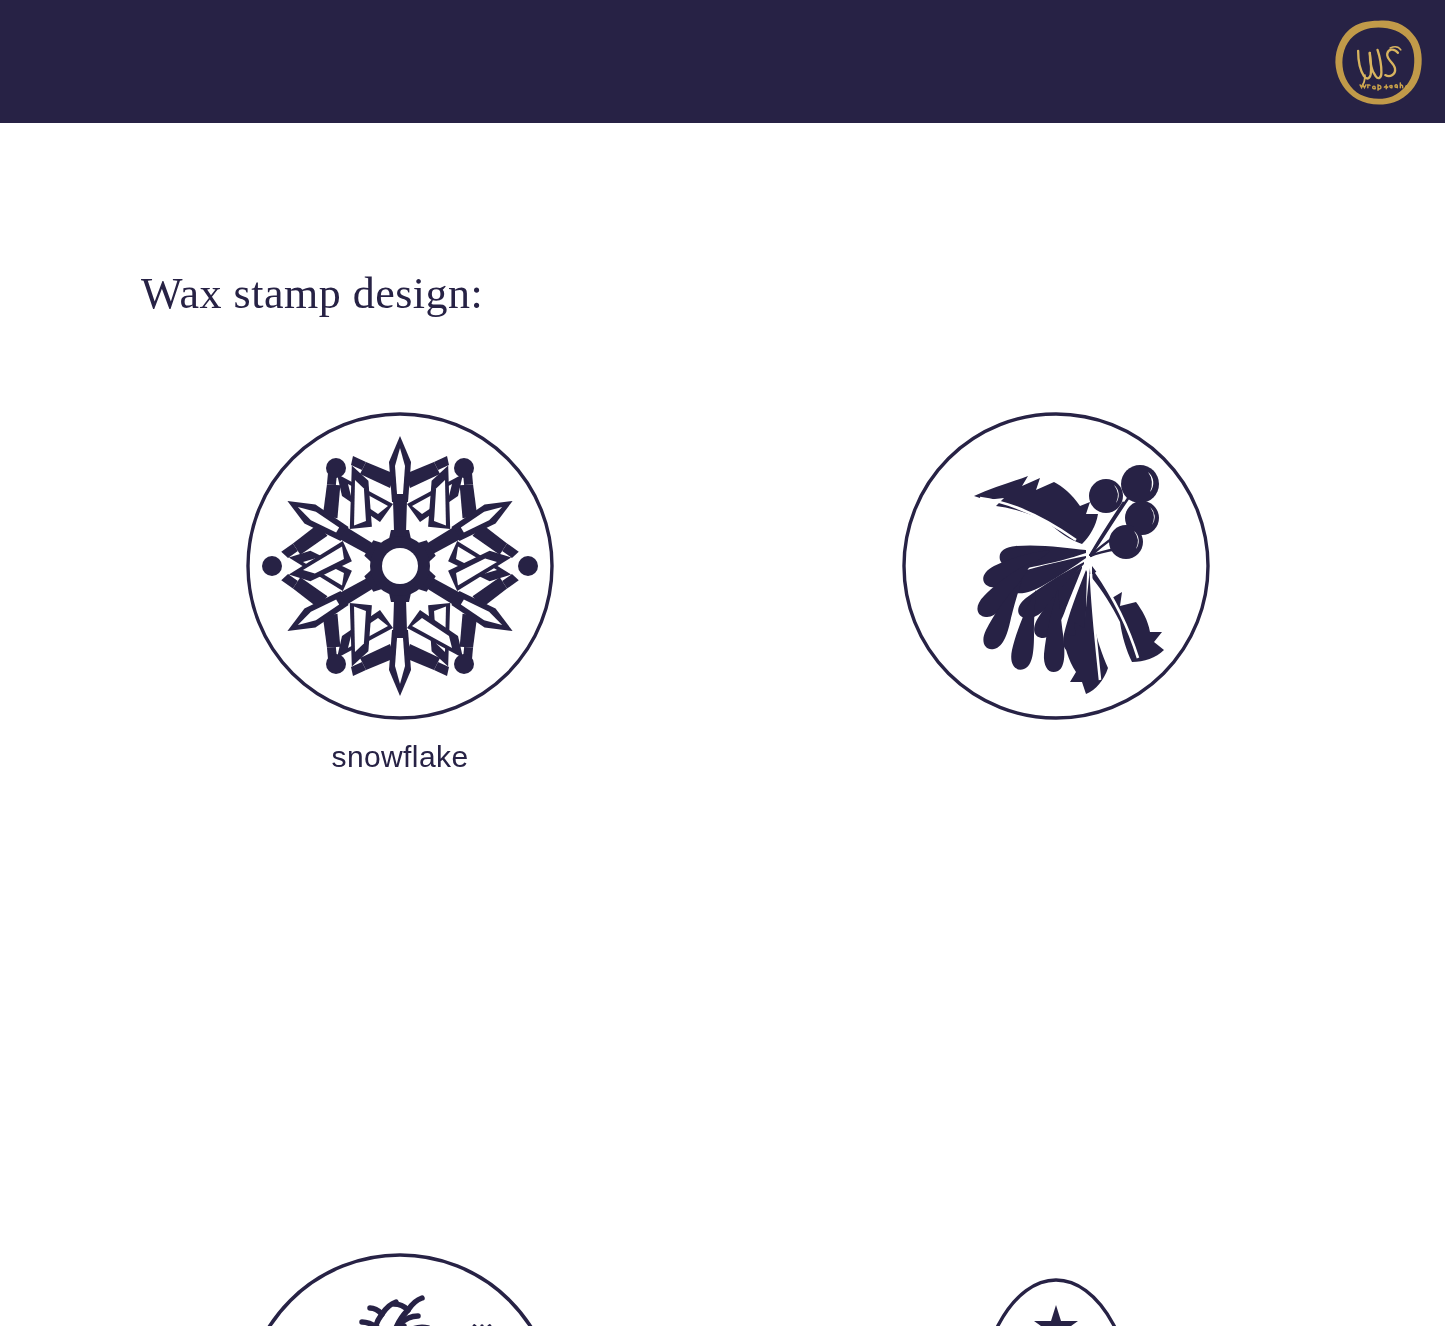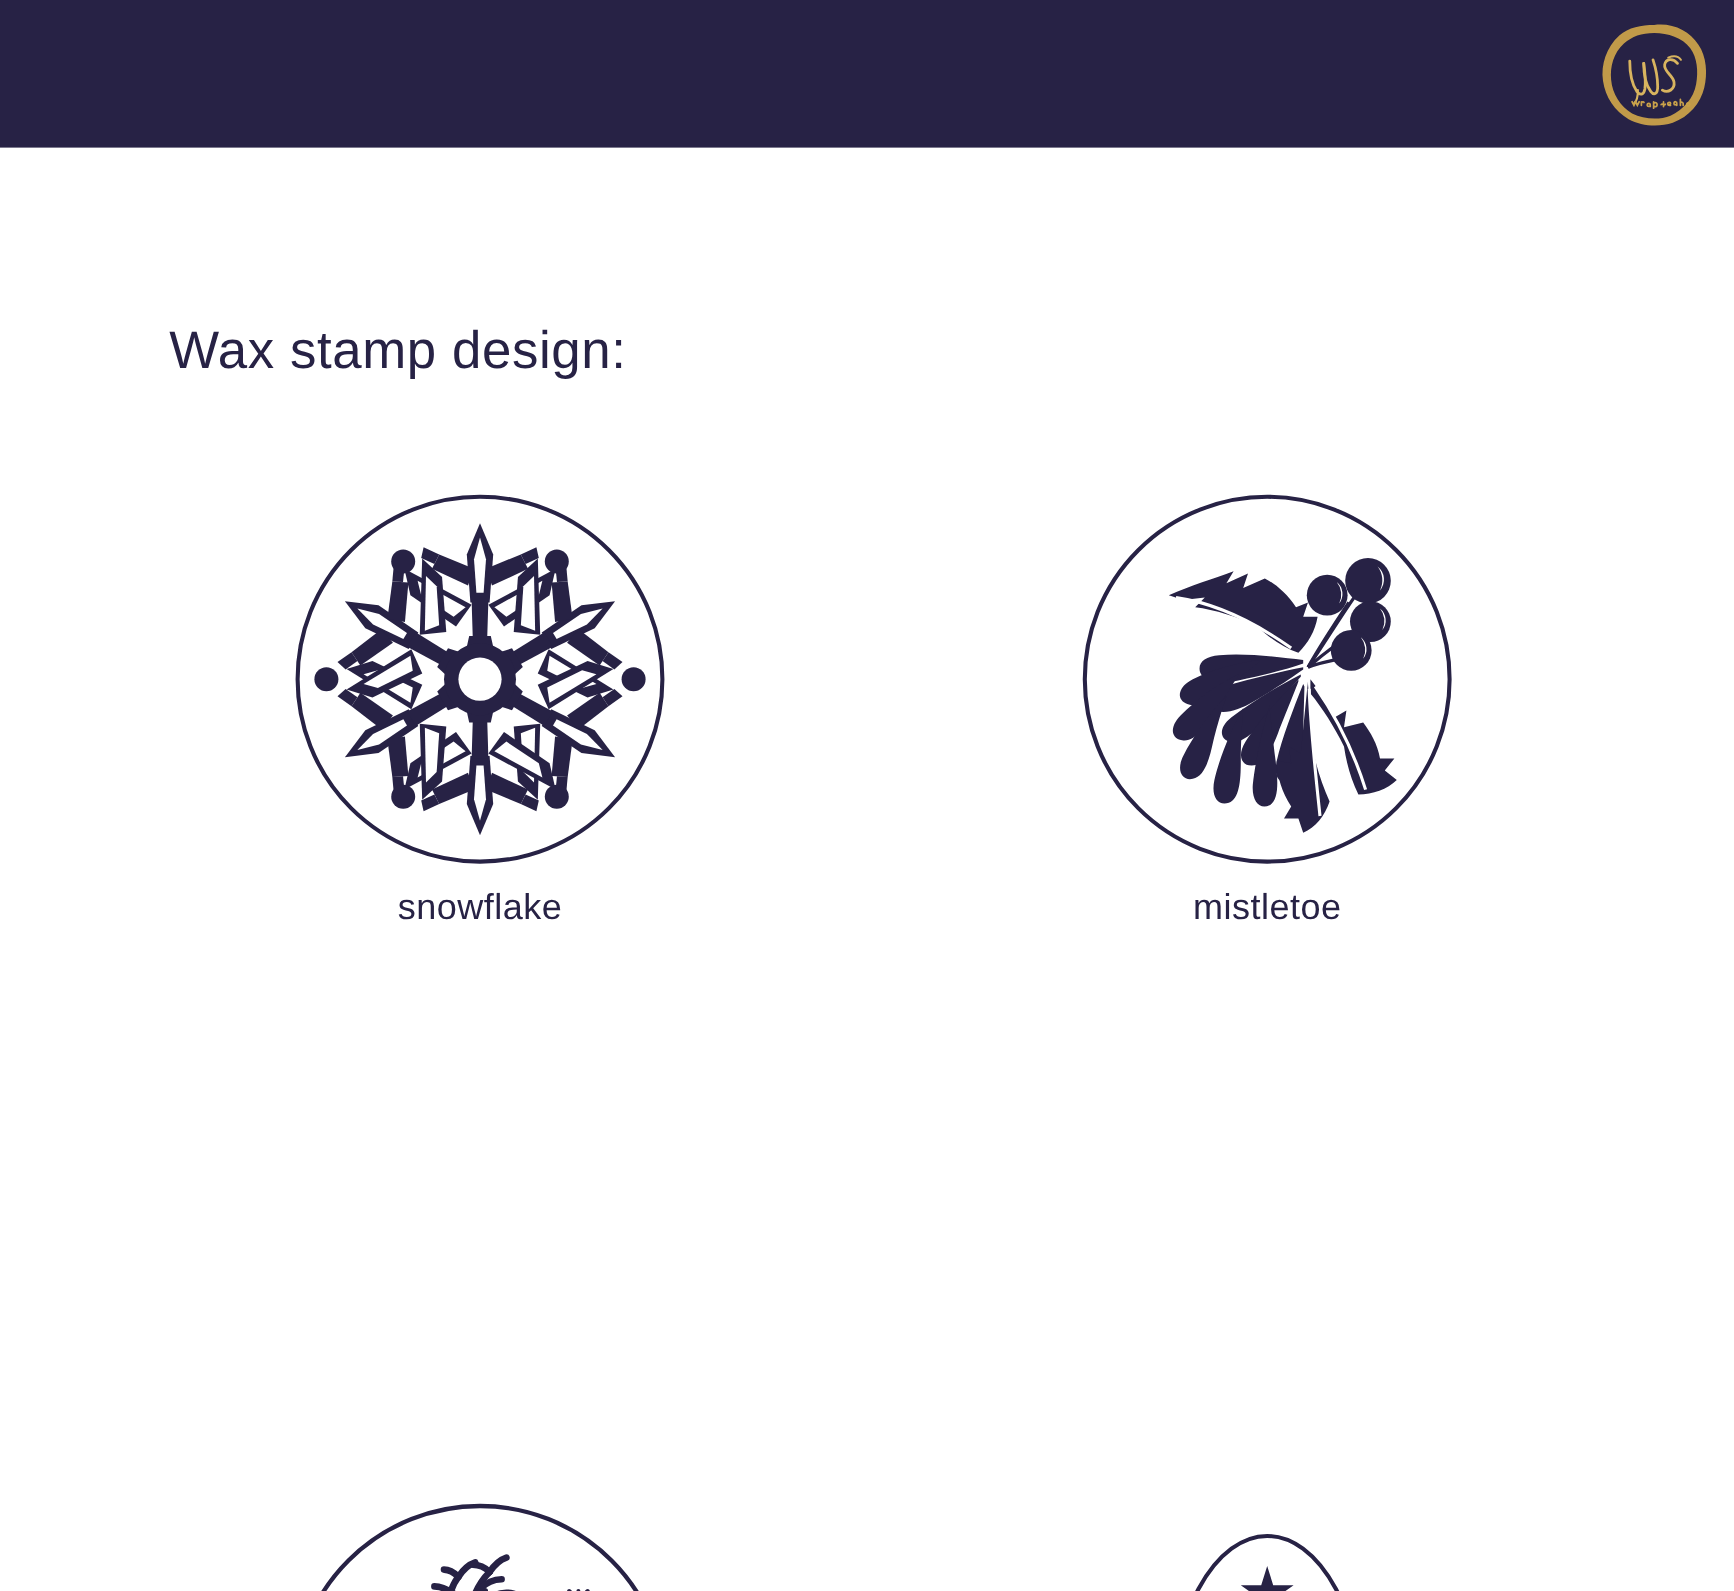--- a/index.html
+++ b/index.html
@@ -36,20 +36,21 @@
   
   .page-title {
     position: absolute;
     left: 141px;
     top: 239px;
     font-size: 44px;
     font-weight: 300;
     letter-spacing: 0.5px;
     color: #272245;
     white-space: nowrap;
+    font-family: Liberation Serif, serif;
   }
 
   .stamp-grid {
     position: absolute;
     left: 0;
     top: 392px;
     width: 1445px;
   }
   .stamp-row {
     position: relative;
@@ -236,21 +237,20 @@
           <circle cx="240" cy="74" r="19"></circle>
           <circle cx="206" cy="86" r="17"></circle>
           <circle cx="242" cy="108" r="17"></circle>
           <circle cx="226" cy="132" r="17"></circle>
           <path d="M248 62 a19 19 0 0 1 2 20 a14 14 0 0 0 -2 -20 z" fill="#ffffff"></path>
           <path d="M214 75 a17 17 0 0 1 2 18 a13 13 0 0 0 -2 -18 z" fill="#ffffff"></path>
           <path d="M250 97 a17 17 0 0 1 2 18 a13 13 0 0 0 -2 -18 z" fill="#ffffff"></path>
           <path d="M234 121 a17 17 0 0 1 2 18 a13 13 0 0 0 -2 -18 z" fill="#ffffff"></path>
         </g>
       </svg>
-      <div class="stamp-label">mistletoe</div>
     </div>
   </div>
 
   <div class="stamp-row">
 
     <div class="stamp-cell cell-reindeer">
       <svg class="stamp-art" width="320" height="320" viewBox="0 0 320 320">
         <circle cx="160" cy="160" r="155" fill="none" stroke="#272245" stroke-width="3.6"></circle>
         <g fill="#272245">
 

